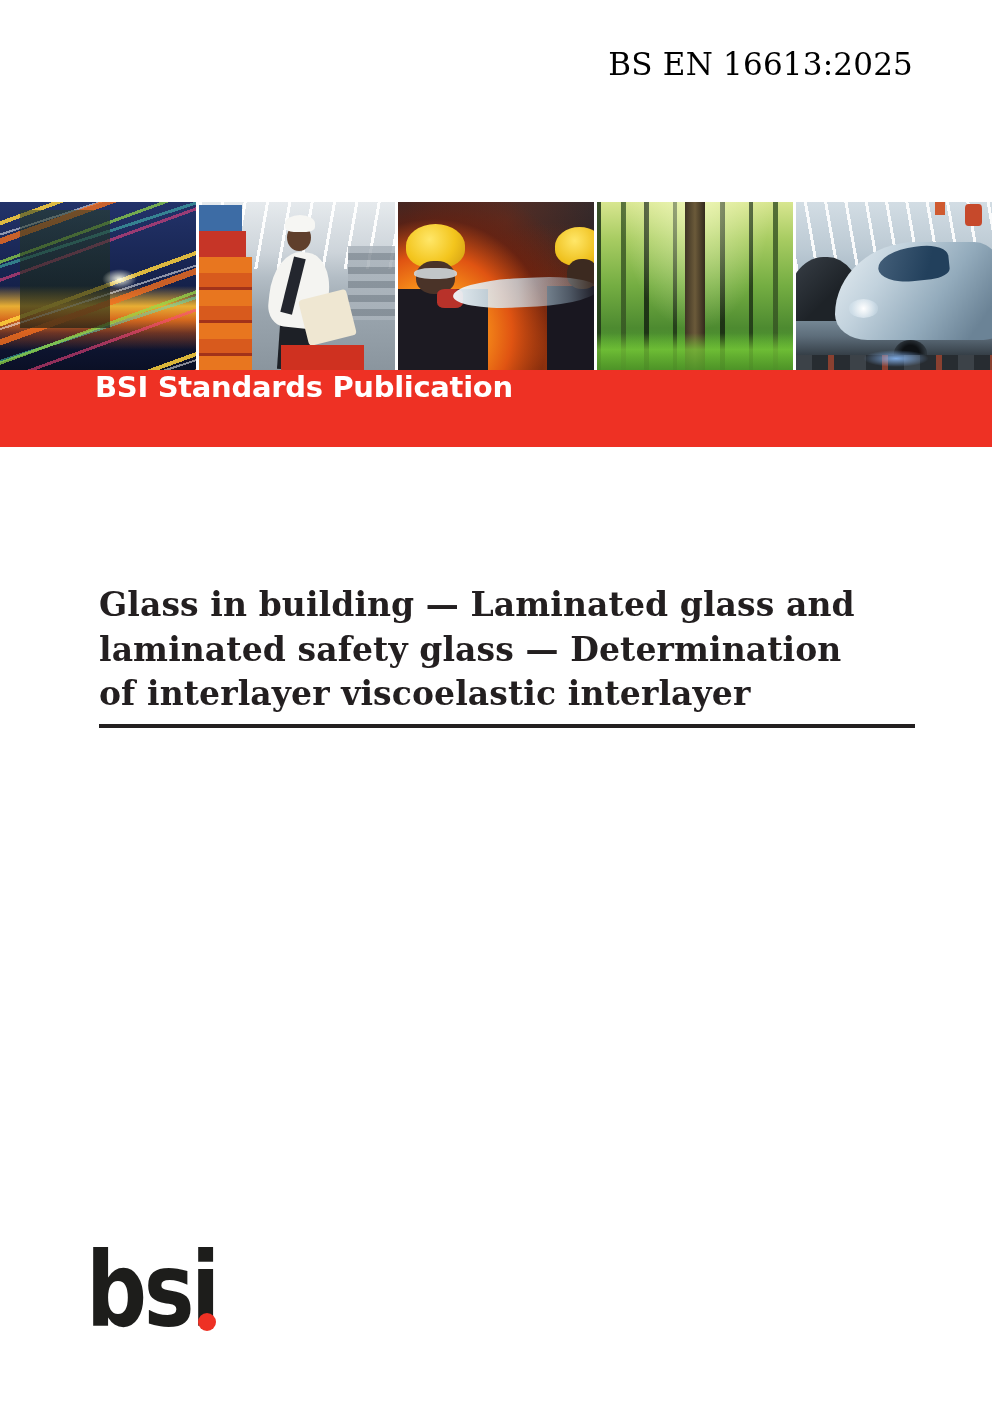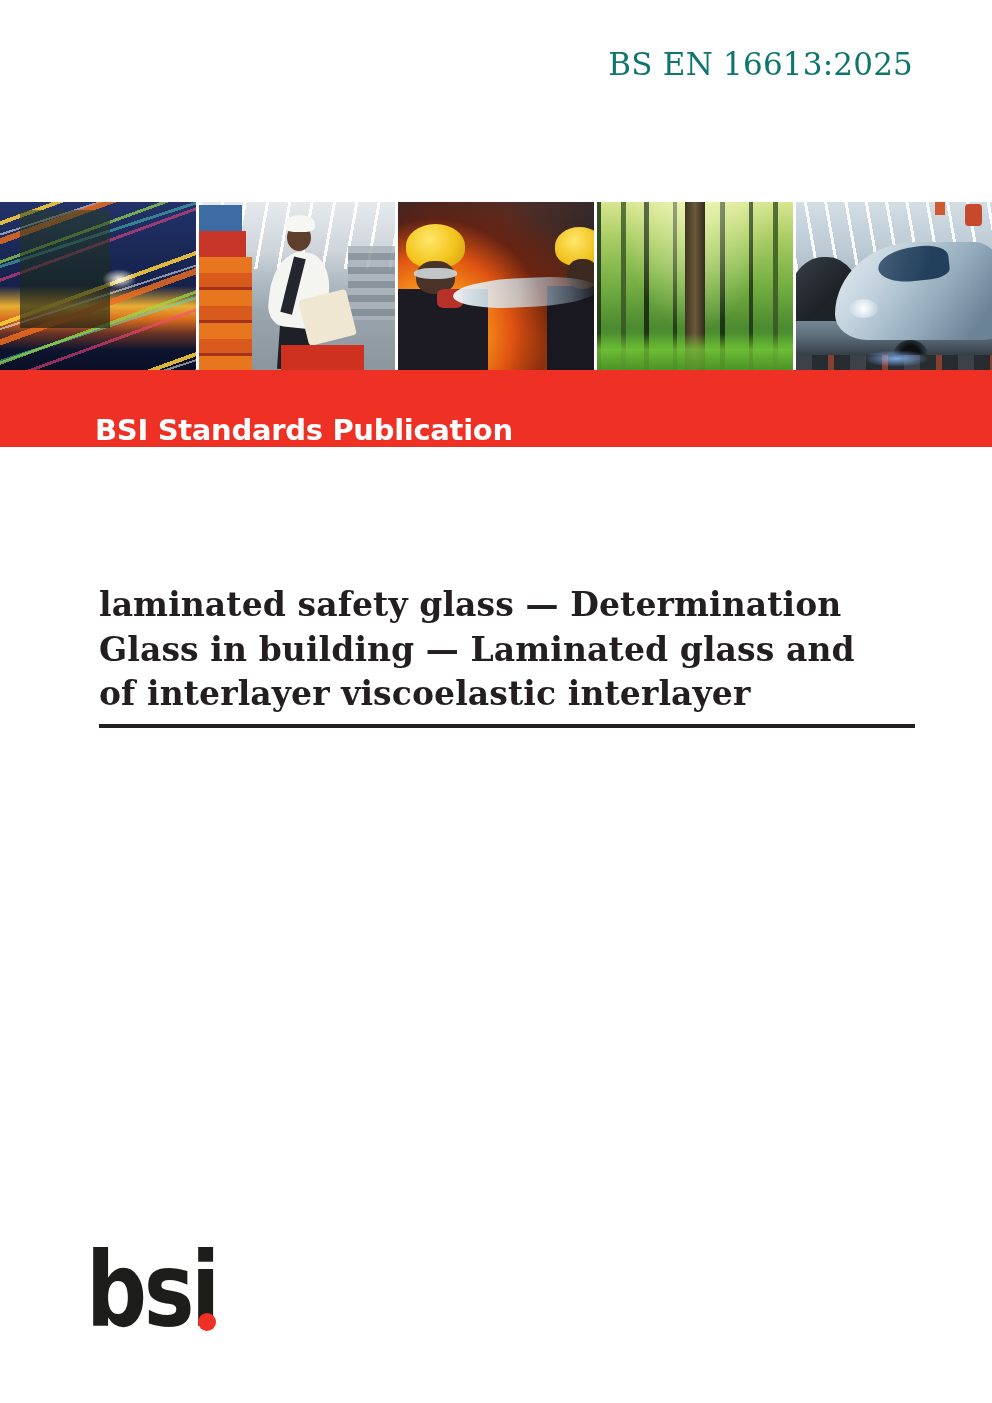--- a/index.html
+++ b/index.html
@@ -11,21 +11,21 @@
     overflow:hidden;
     font-family:"DejaVu Serif", serif;
   }
 
   
   .doc-ref {
     position:absolute;
     top:46px; right:79px;
     font-family:"DejaVu Serif", serif;
     font-size:31px; font-weight:400;
-    color:#0f766e;
+    color:#000000;
     letter-spacing:0.2px;
   }
 
   
   .photo-strip {
     position:absolute;
     top:202px; left:0;
     width:992px; height:168px;
     display:flex; gap:3px;
     background:#ffffff;
@@ -150,21 +150,21 @@
     background:repeating-linear-gradient(to right, #3c4248 0 16px, #272c31 16px 32px, #8a4030 32px 38px, #272c31 38px 54px); }
   .p5-glow { position:absolute; left:34%; bottom:2%; width:34%; height:10%;
     background:radial-gradient(ellipse, rgba(140,190,255,.85), transparent 70%); }
 
   
   .red-band {
     position:absolute;
     top:370px; left:0;
     width:992px; height:77px;
     background:#EE3124;
-    display:flex; align-items:flex-end;
+    display:flex; align-items:flex-start;
   }
   .band-title {
     margin-left:95px;
     font-family:"DejaVu Sans", sans-serif;
     font-weight:700;
     font-size:29px;
     letter-spacing:-0.3px;
     color:#ffffff;
   }
 
@@ -269,22 +269,22 @@
       <div class="p5-glow"></div>
     </div>
 
   </div>
 
   <div class="red-band">
     <span class="band-title">BSI Standards Publication</span>
   </div>
 
   <h1 class="page-title title-block">
+    <span>Glass in building — Laminated glass and</span>
     <span>laminated safety glass — Determination</span>
-    <span>Glass in building — Laminated glass and</span>
     <span>of interlayer viscoelastic interlayer</span>
   </h1>
   <div class="title-rule"></div>
 
   <div class="logo">
     <span class="logo-text">bsi</span>
     <span class="logo-dot"></span>
   </div>
 
 </div>

